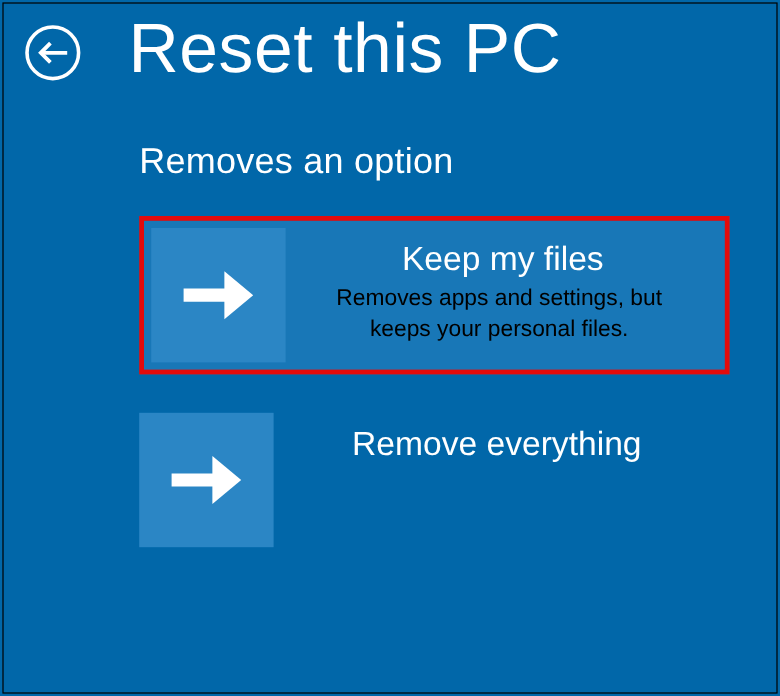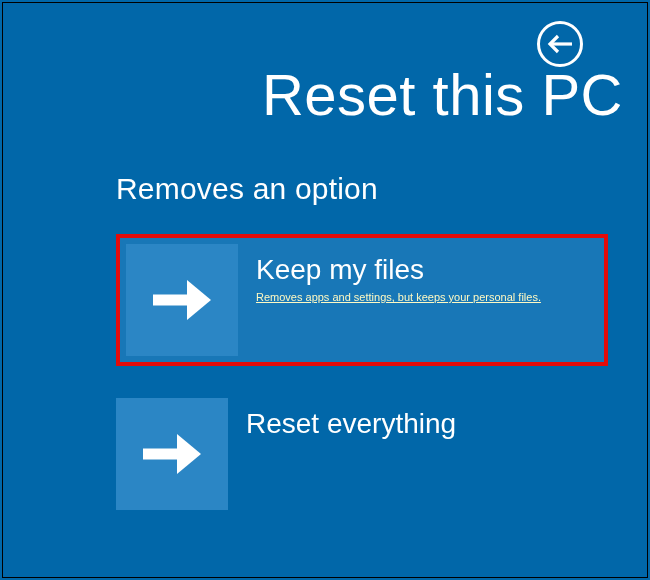--- a/index.html
+++ b/index.html
@@ -17,23 +17,22 @@
     width: 646px;
     height: 576px;
     margin: 2px;
     border: 1px solid #000000;
     background: #0167a9;
     position: relative;
     padding: 0;
   }
   .header {
     display: flex;
-    align-items: flex-end;
+    align-items: flex-start;
     padding: 10px 24px 0 18px;
-    flex-direction: column;
   }
   .back-btn {
     width: 46px;
     height: 46px;
     border: 3px solid #ffffff;
     border-radius: 50%;
     display: flex;
     align-items: center;
     justify-content: center;
     margin-top: 8px;
@@ -54,20 +53,21 @@
     font-weight: 300;
     font-size: 30px;
     margin-left: 113px;
     margin-top: 46px;
     letter-spacing: 0.2px;
   }
   .options {
     margin-left: 113px;
     margin-top: 28px;
     width: 492px;
+    text-align: center;
   }
   .option {
     position: relative;
     display: flex;
     align-items: stretch;
     margin-bottom: 22px;
     box-sizing: border-box;
   }
   .option .tile {
     width: 112px;
@@ -97,25 +97,24 @@
     padding: 10px 10px 10px 0;
   }
   .opt-title {
     font-weight: 300;
     font-size: 28px;
     line-height: 1.15;
     margin-bottom: 4px;
   }
   .opt-desc {
     font-weight: 400;
-    font-size: 11px;
+    font-size: 19px;
     line-height: 1.35;
-    color: #fef9c3;
+    color: #000000;
     max-width: 320px;
-    text-decoration: underline;
   }
 </style>
 </head>
 <body>
 
 <div class="screen">
 
   <div class="header">
     <div class="back-btn">
       <svg width="26" height="20" viewBox="0 0 26 20">
@@ -144,19 +143,19 @@
     </div>
 
     <div class="option plain">
       <div class="tile">
         <svg width="70" height="48" viewBox="0 0 70 48">
           <line x1="6" y1="24" x2="56" y2="24" stroke="#ffffff" stroke-width="11"></line>
           <path d="M40 4 L64 24 L40 44 Z" fill="#ffffff"></path>
         </svg>
       </div>
       <div class="text">
-        <div class="opt-title">Reset everything</div>
+        <div class="opt-title">Remove everything</div>
       </div>
     </div>
 
   </div>
 
 </div>
 
 </body></html>

